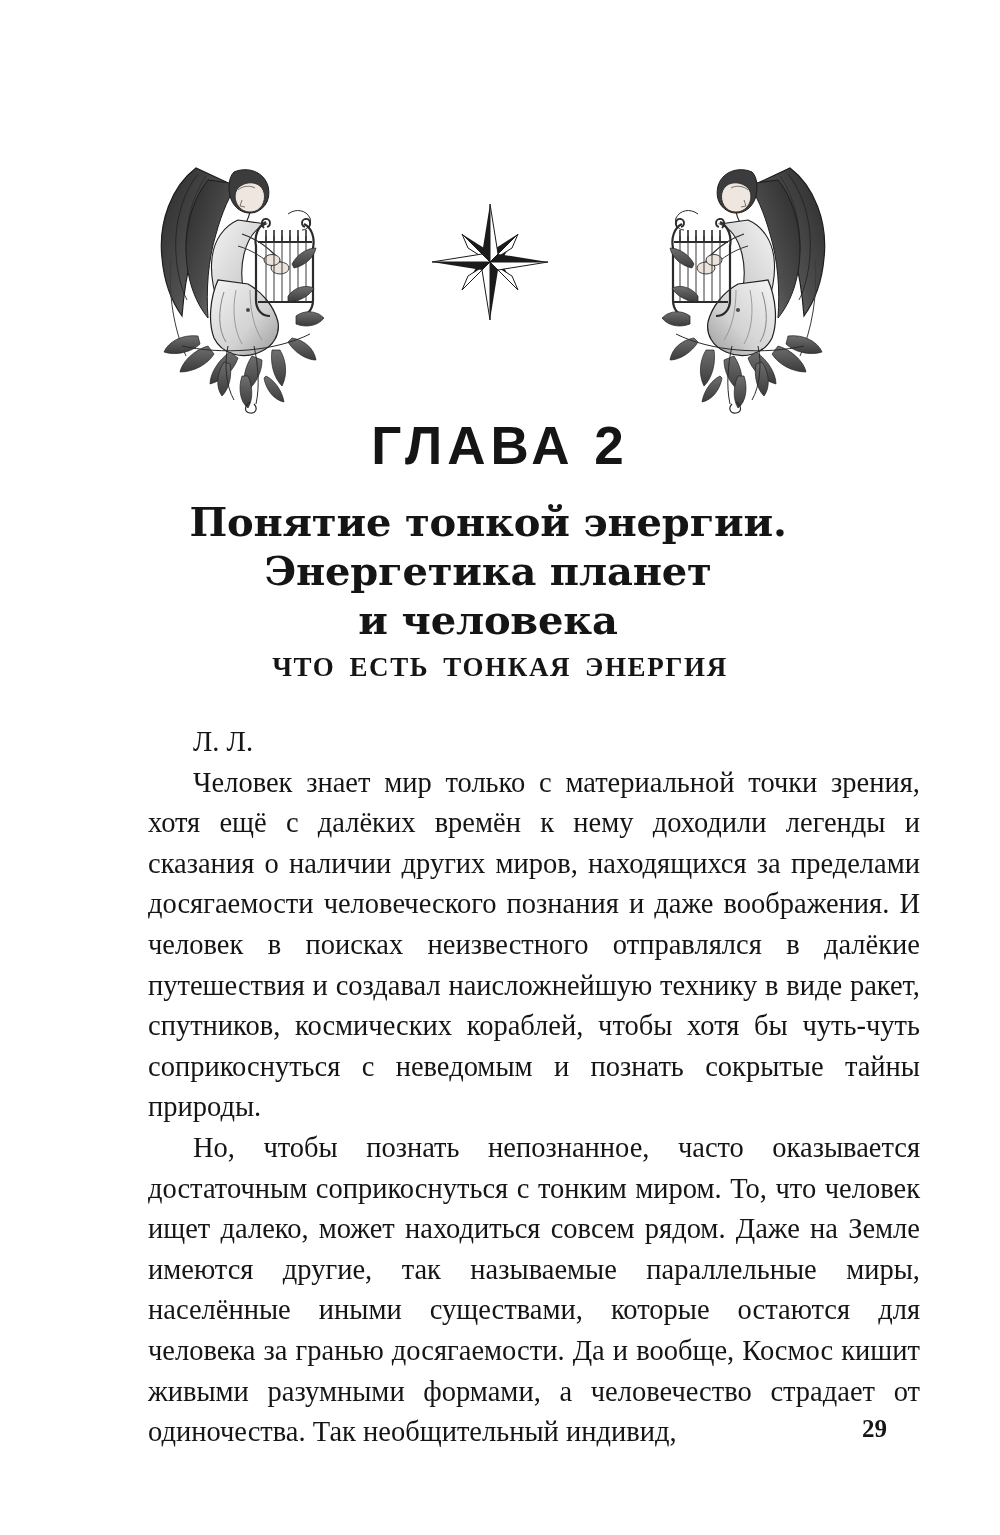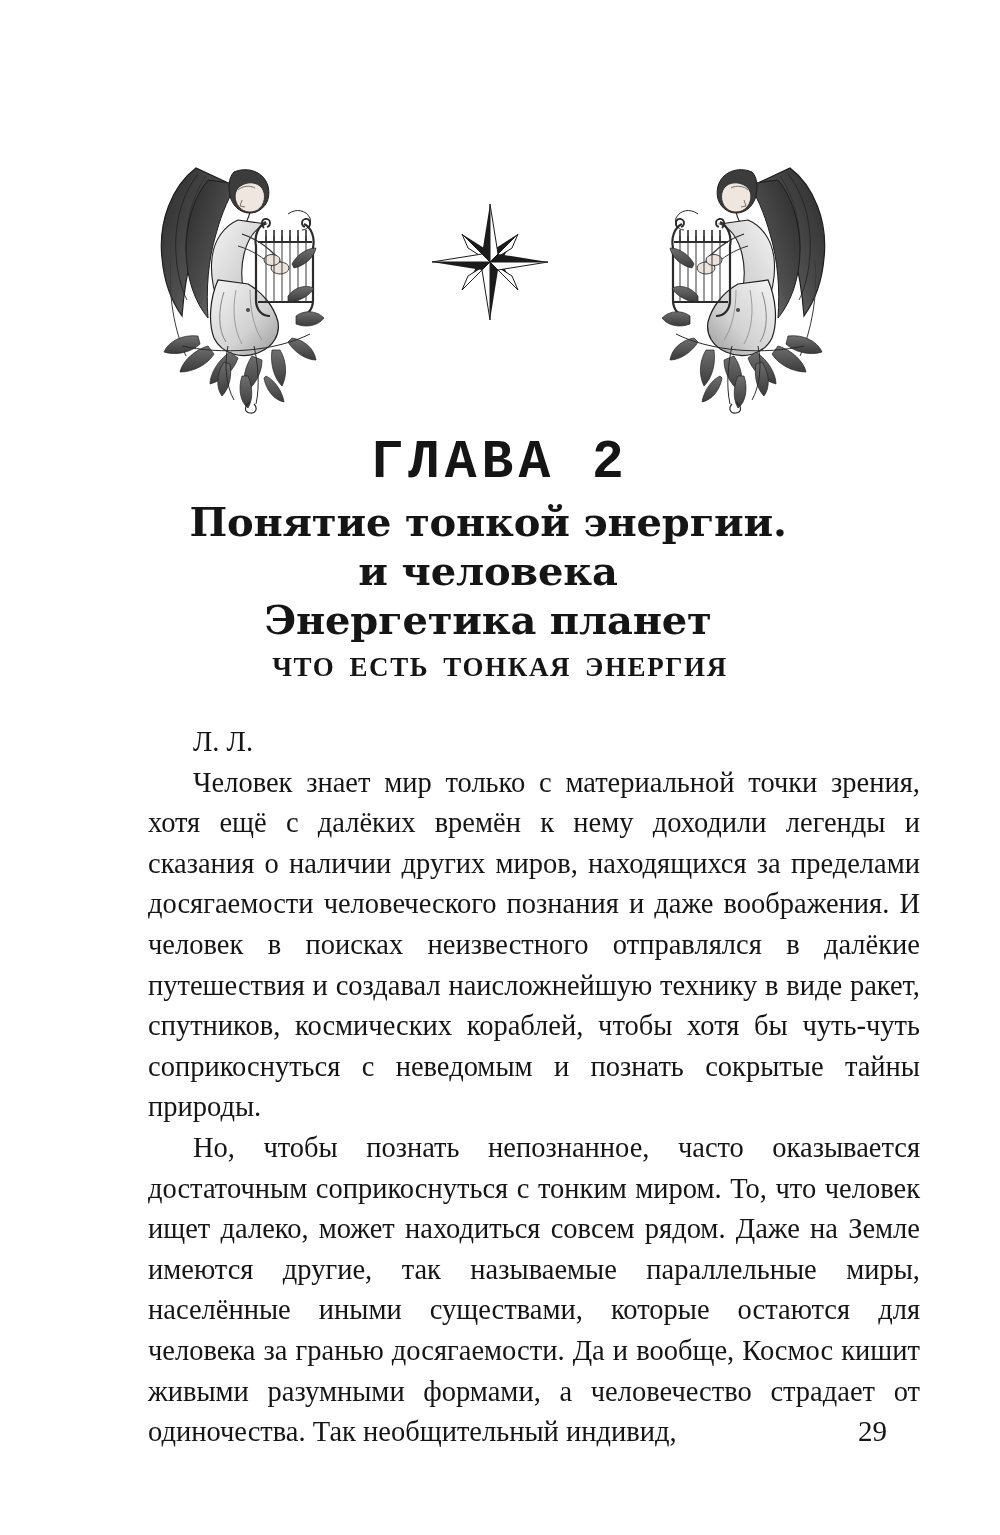--- a/index.html
+++ b/index.html
@@ -39,28 +39,28 @@
     left: 426px;
     top: 48px;
     width: 128px;
     height: 128px;
   }
 
   
   .chapter-heading {
     position: absolute;
     left: 0;
-    top: 436px;
+    top: 418px;
     width: 1000px;
     text-align: center;
     font-size: 53px;
     font-weight: bold;
     letter-spacing: 5px;
     line-height: 1.05;
-    font-family: Liberation Mono, monospace;
+    font-family: Liberation Sans, sans-serif;
   }
 
   .chapter-title {
     position: absolute;
     left: 88px;
     top: 498px;
     width: 800px;
     text-align: center;
     font-size: 40px;
     font-weight: bold;
@@ -107,22 +107,22 @@
   }
   .body-text p.para:last-child { text-align: justify; }
 
   
   .page-number {
     position: absolute;
     left: 0;
     top: 1415px;
     width: 887px;
     text-align: right;
-    font-size: 29px;
-    font-weight: normal;
+    font-size: 25px;
+    font-weight: bold;
     font-family: "Liberation Serif", "DejaVu Serif", serif;
   }
 </style>
 </head>
 <body>
 
 <div class="page">
 
   <div class="ornament-band">
 
@@ -317,22 +317,22 @@
           <path d="M112 252 C106 256 106 262 112 263 C118 264 120 258 116 254" fill="none" stroke="#2a2a2a" stroke-width="1.2"></path>
         </g>
       </svg>
     </div>
   </div>
 
   <div class="chapter-heading">ГЛАВА  2</div>
 
   <div class="chapter-title">
     <span class="tline">Понятие тонкой энергии.</span>
+    <span class="tline">Энергетика планет</span>
     <span class="tline">и человека</span>
-    <span class="tline">Энергетика планет</span>
   </div>
 
   <div class="section-heading">
     <span class="w">ЧТО</span><span class="w">ЕСТЬ</span><span class="w">ТОНКАЯ</span><span class="w">ЭНЕРГИЯ</span>
   </div>
 
   <div class="body-text">
     <p class="speaker">Л. Л.</p>
     <p class="para">Человек знает мир только с материальной точки зрения, хотя ещё с далёких времён к нему доходили легенды и сказания о наличии других миров, находящихся за пределами досягаемости человеческого познания и даже воображения. И человек в поисках неизвестного отправлялся в далёкие путешествия и создавал наисложнейшую технику в виде ракет, спутников, космических кораблей, чтобы хотя бы чуть-чуть соприкоснуться с неведомым и познать сокрытые тайны природы.</p>
     <p class="para">Но, чтобы познать непознанное, часто оказывается достаточным соприкоснуться с тонким миром. То, что человек ищет далеко, может находиться совсем рядом. Даже на Земле имеются другие, так называемые параллельные миры, населённые иными существами, которые остаются для человека за гранью досягаемости. Да и вообще, Космос кишит живыми разумными формами, а человечество страдает от одиночества. Так необщительный индивид,</p>

